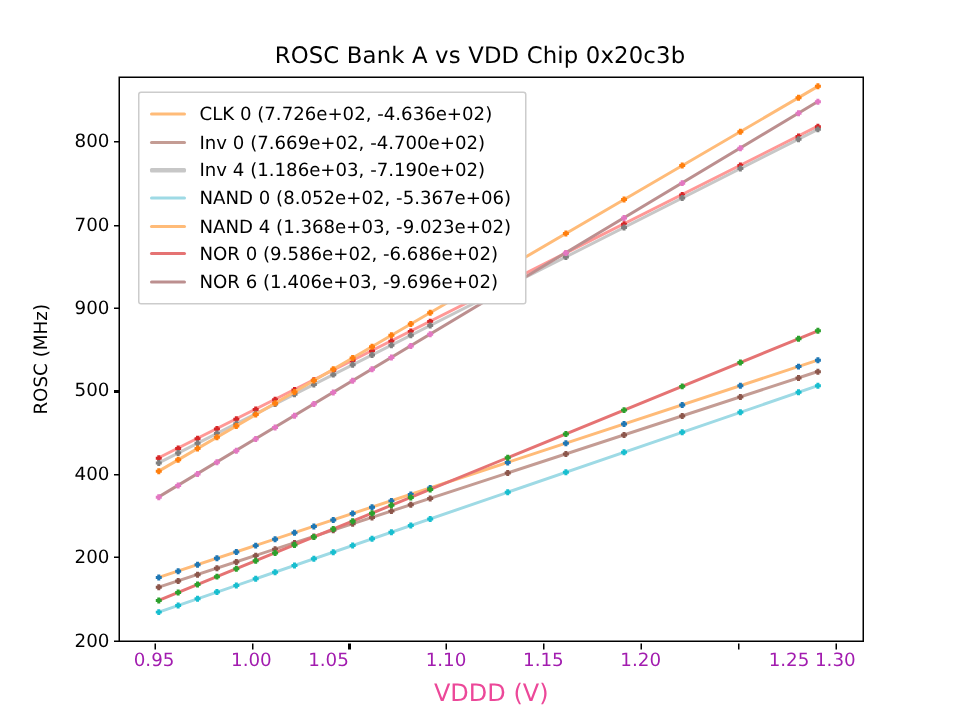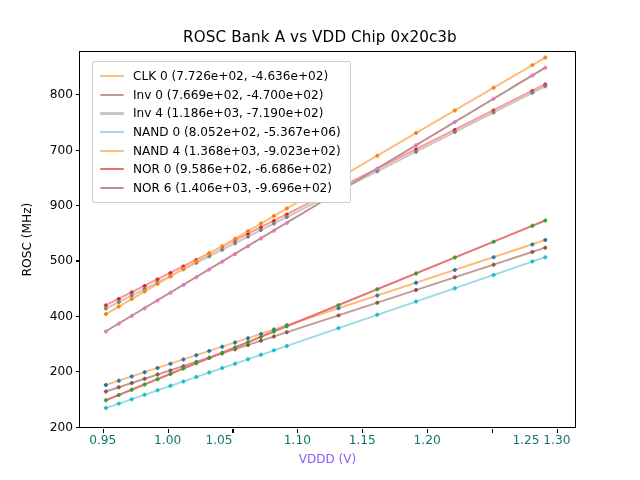--- a/index.html
+++ b/index.html
@@ -28,27 +28,27 @@
   .tick-mark{position:absolute;background:#000000;}
   .ytick-mark{left:-3.6px;width:3.6px;height:1.05px;}
   .xtick-mark{top:377px;width:1.05px;height:3.6px;}
   .ytick-label{
     position:absolute;right:calc(100% + 7px);
     font-size:12.2px;color:#000000;white-space:nowrap;
     transform:translateY(-50%);
   }
   .xtick-label{
     position:absolute;top:calc(100% + 6px);
-    font-size:12.2px;color:#0f766e;white-space:nowrap;
+    font-size:12.2px;color:#a21caf;white-space:nowrap;
     transform:translateX(-50%);
   }
 
   #xlabel{
     position:absolute;left:79px;top:452px;width:497px;
-    text-align:center;font-size:12px;color:#8b5cf6;
+    text-align:center;font-size:16px;color:#ec4899;
   }
   #ylabel{
     position:absolute;left:0px;top:0px;
     width:377px;height:18px;line-height:18px;
     font-size:12.2px;color:#000000;text-align:center;
     transform-origin:0 0;
     transform:translate(18px,428px) rotate(-90deg);
   }
 
   

